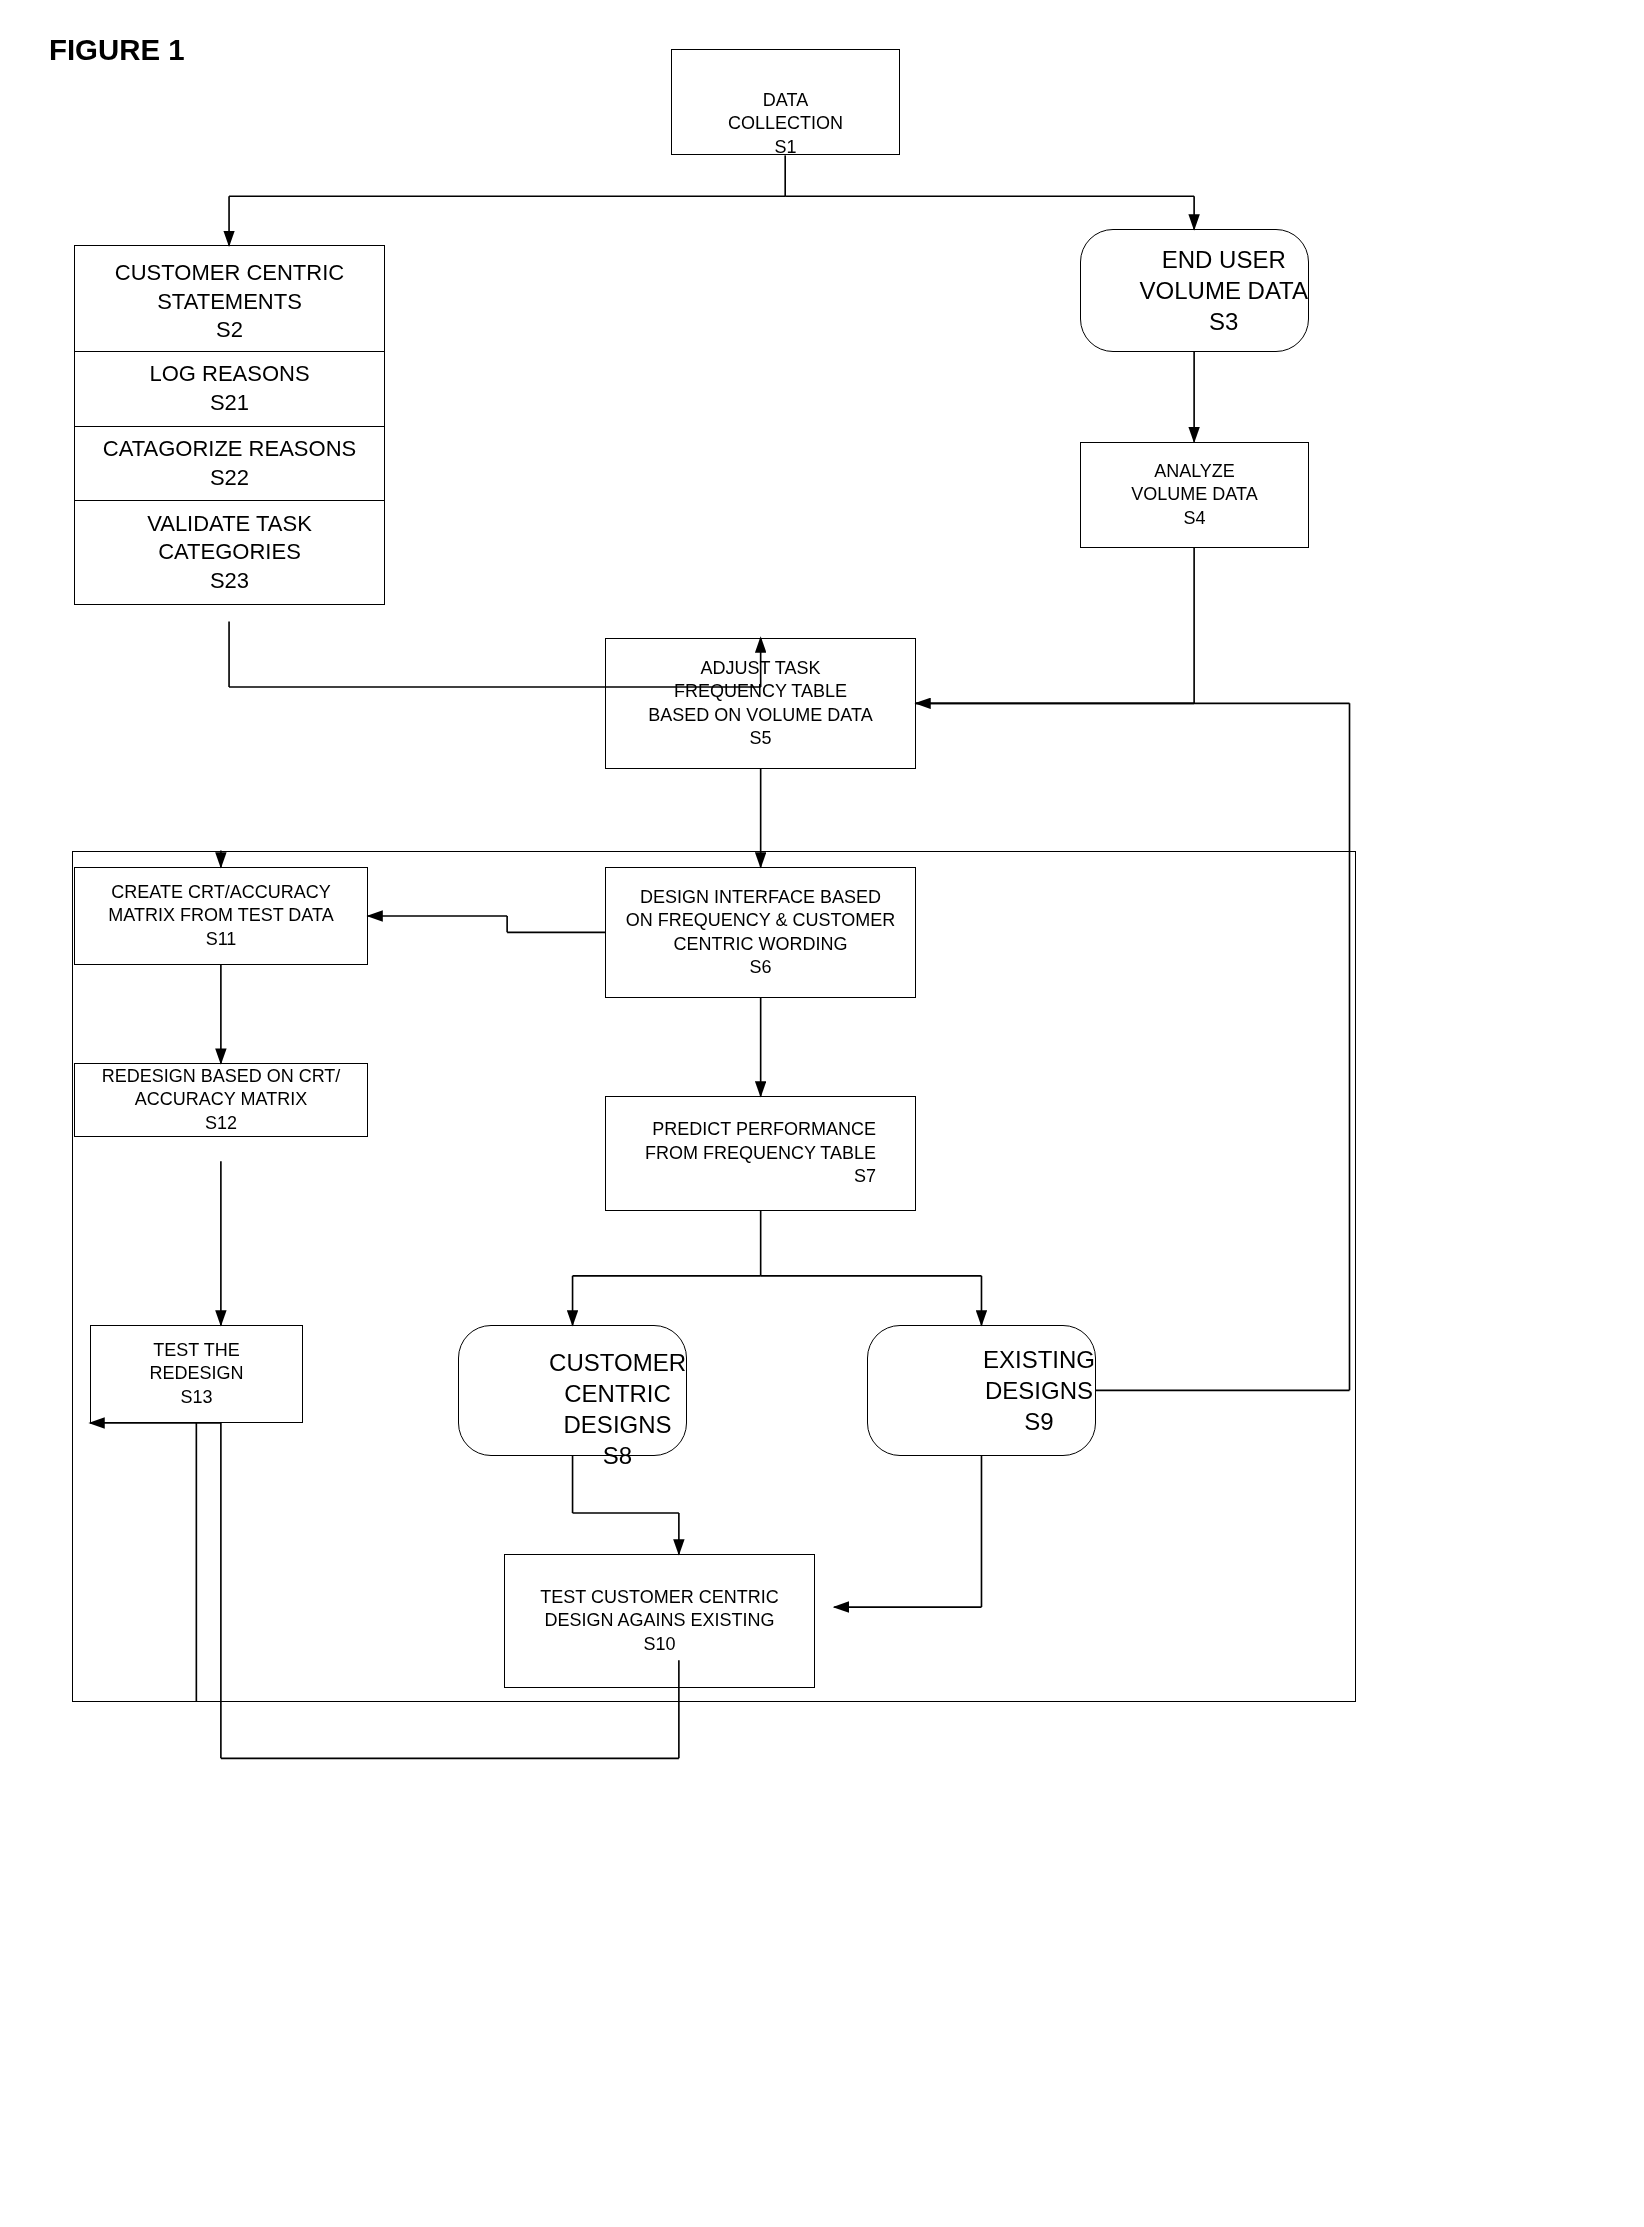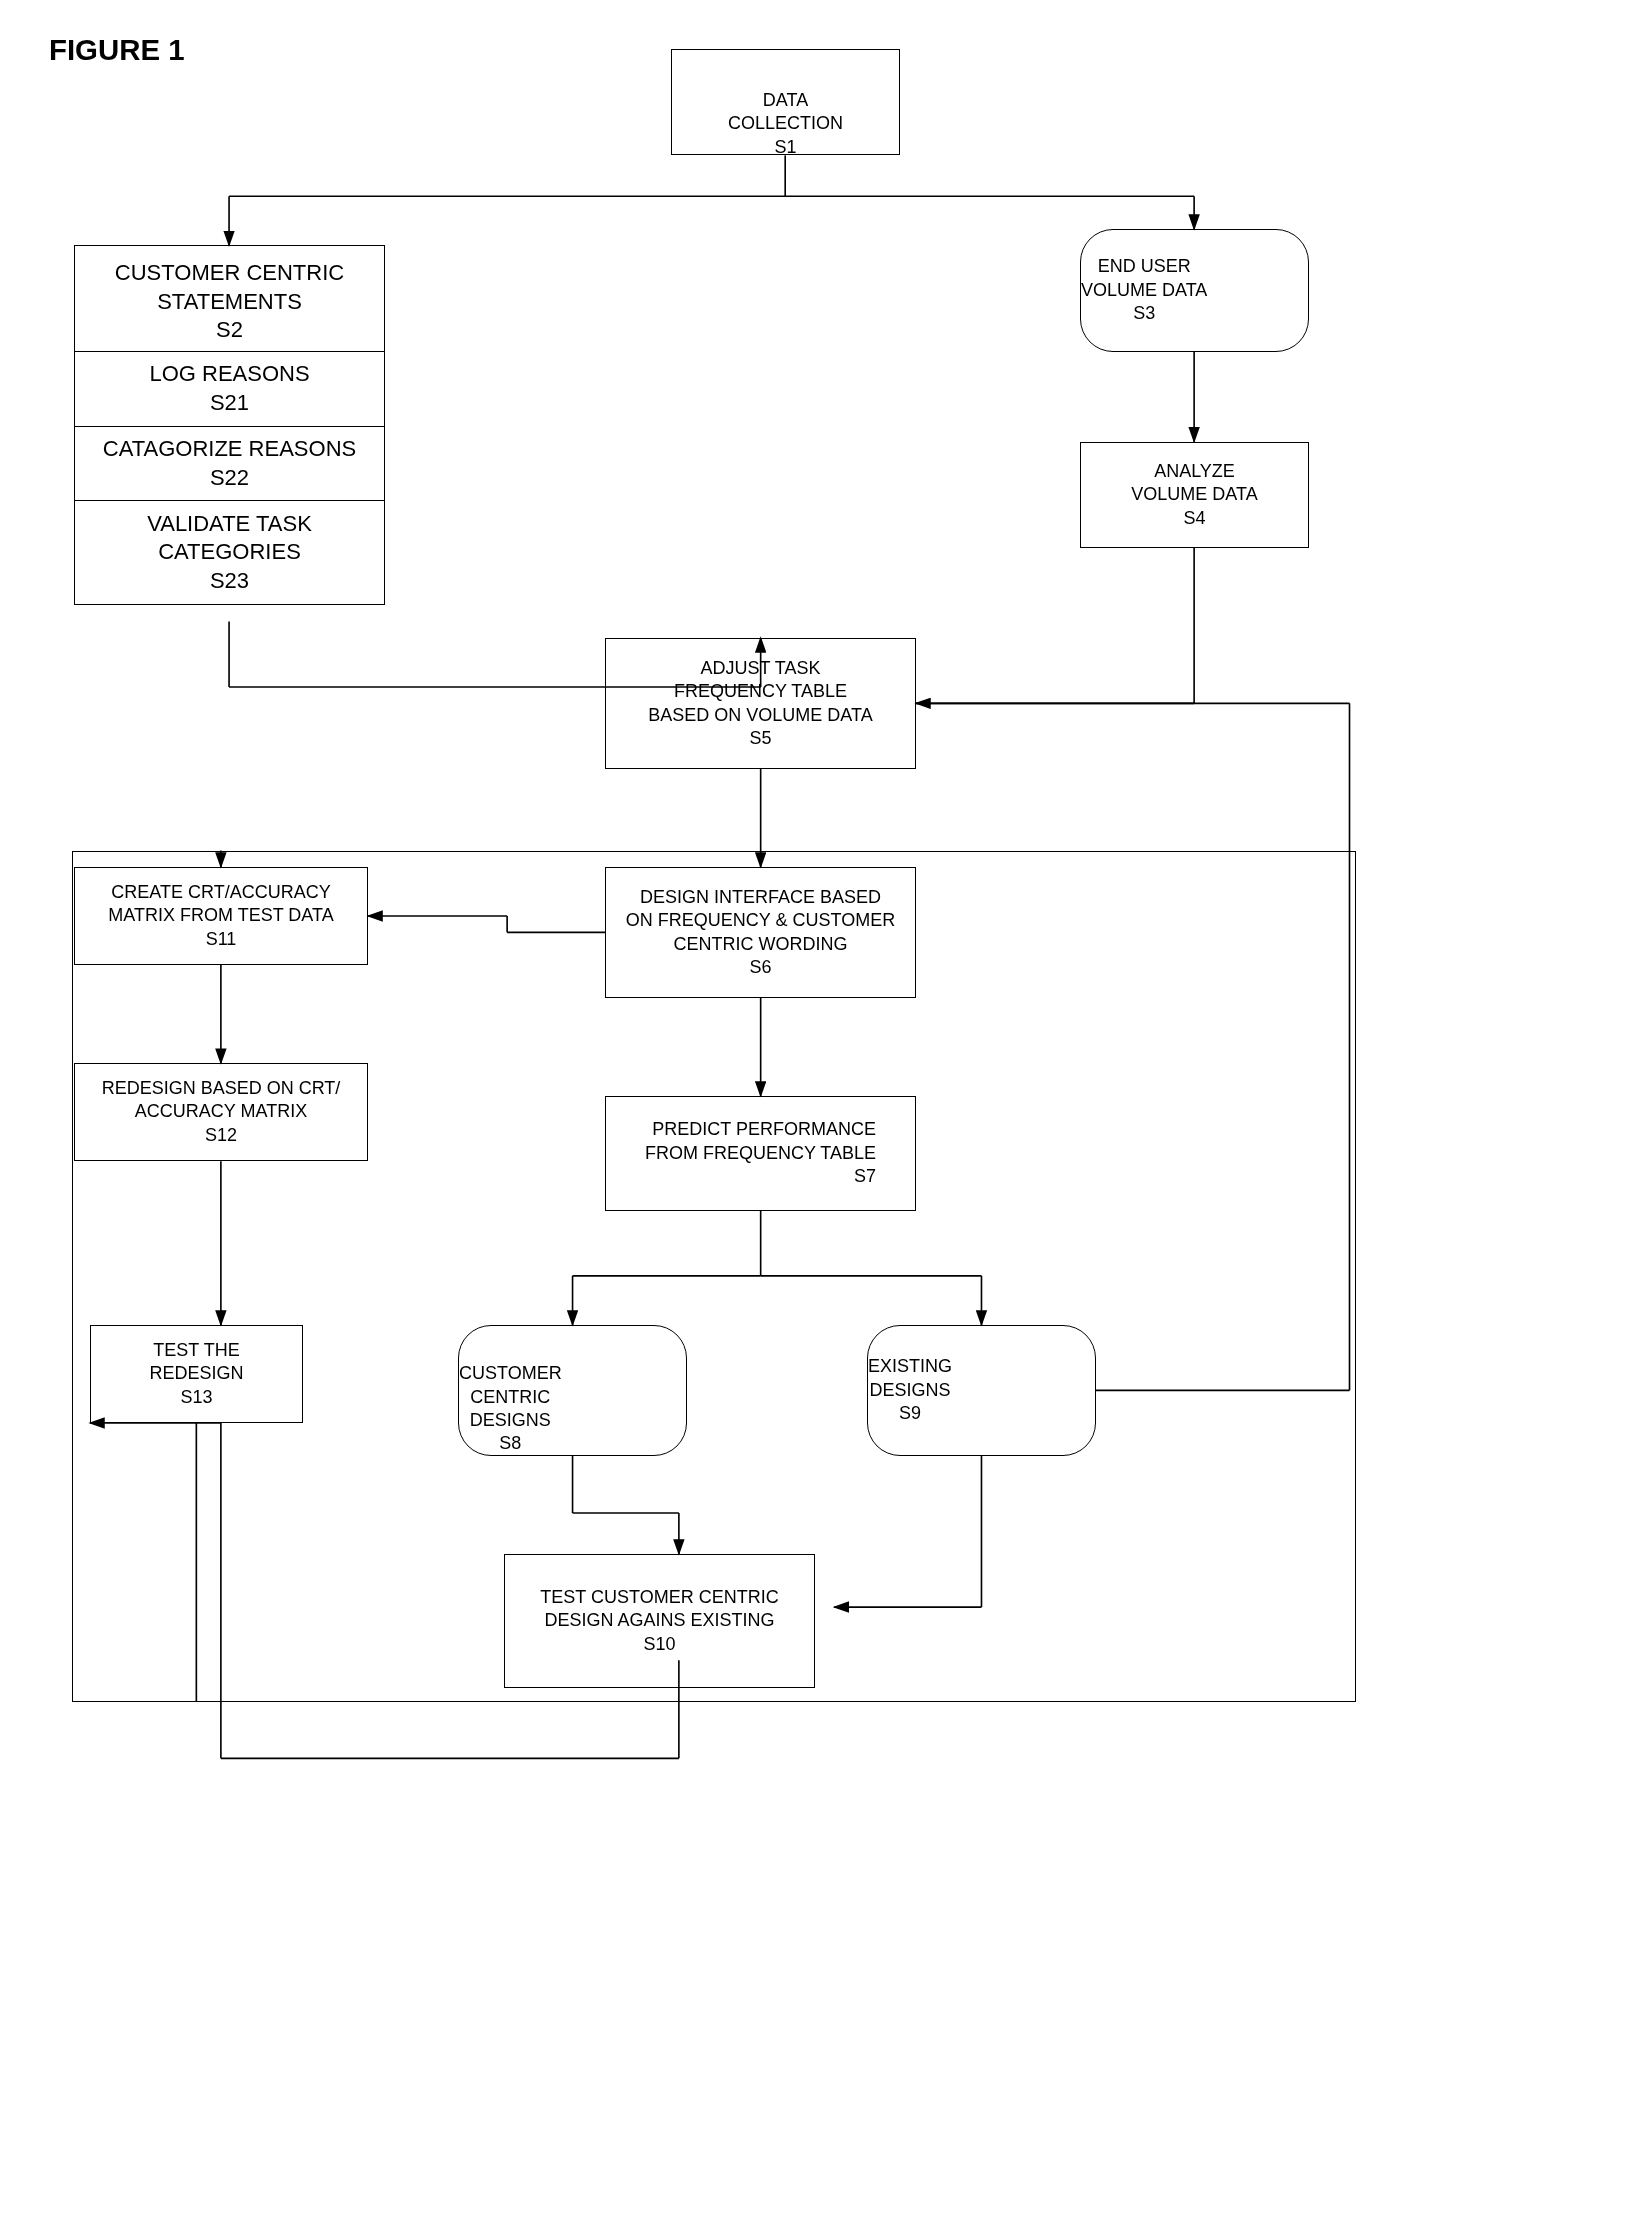--- a/index.html
+++ b/index.html
@@ -34,22 +34,22 @@
       line-height: 1.3;
     }
 
     .box-rounded {
       position: absolute;
       border: 1.6px solid #000;
       background: #fff;
       text-align: center;
       display: flex;
       align-items: center;
-      justify-content: flex-start;
-      font-size: 18px;
+      justify-content: flex-end;
+      font-size: 24px;
       font-weight: normal;
       line-height: 1.3;
       border-radius: 33px;
     }
 
     
     .arrows-svg {
       position: absolute;
       top: 0;
       left: 0;
@@ -168,21 +168,21 @@
 DESIGN AGAINS EXISTING
 S10</span>
 </div>
 
 <div class="box" style="left:74px; top:867px; width:294px; height:98px;">
   <span style="white-space:pre-line;">CREATE CRT/ACCURACY
 MATRIX FROM TEST DATA
 S11</span>
 </div>
 
-<div class="box" style="left:74px; top:1063px; width:294px; height:98px;">
+<div class="box" style="left:74px; top:1063px; width:294px; height:74px;">
   <span style="white-space:pre-line;">REDESIGN BASED ON CRT/
 ACCURACY MATRIX
 S12</span>
 </div>
 
 <div class="box" style="left:90px; top:1325px; width:213px; height:98px;">
   <span style="white-space:pre-line;">TEST THE
 REDESIGN
 S13</span>
 </div>

